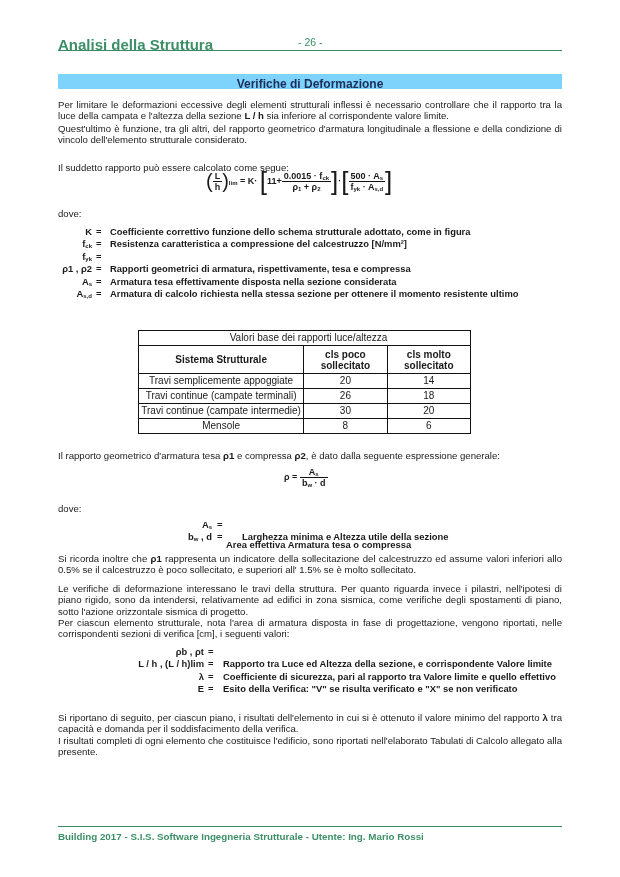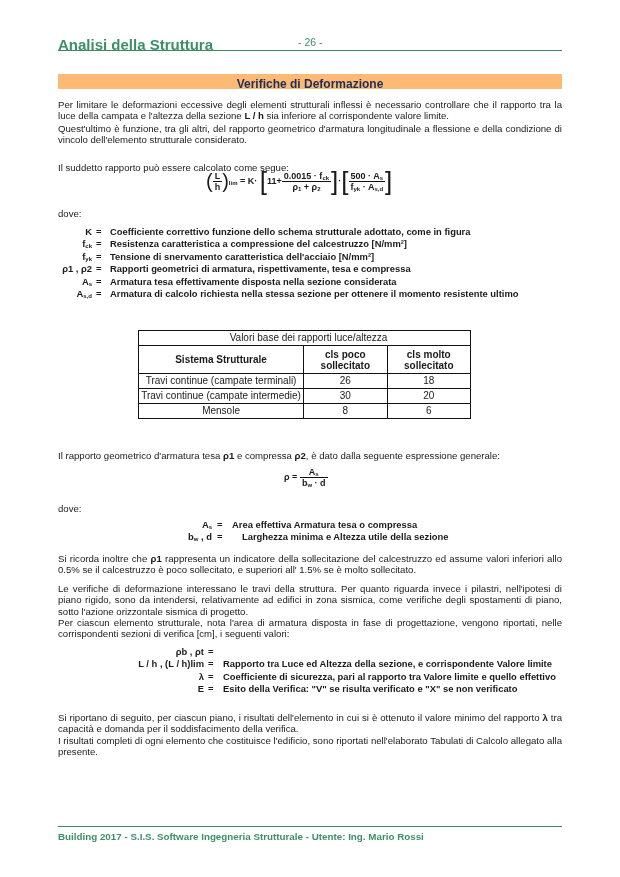--- a/index.html
+++ b/index.html
@@ -6,21 +6,21 @@
   body { width: 620px; height: 877px; position: relative; overflow: hidden;
          font-family: "Liberation Sans", sans-serif; color: #1a1a1a; }
   .page { position: absolute; left: 58px; top: 0; width: 504px; }
 
   .header { position: absolute; top: 36px; left: 0; width: 504px; height: 14px;
             border-bottom: 1px solid #3a8a64; }
   .header .left { position: absolute; left: 0; top: 0; font-size: 15px; font-weight: bold; color: #3d8f67; }
   .header .center { position: absolute; left: 240px; top: 0; font-size: 10.5px; color: #3d8f67; }
 
   .title-bar { position: absolute; top: 74px; left: 0; width: 504px; height: 15px;
-               background: #fdba74; text-align: center; }
+               background: #7dd3fc; text-align: center; }
   .title-bar span { font-size: 12px; font-weight: bold; color: #1d2e5a; line-height: 15px; }
 
   .p { position: absolute; left: 0; width: 504px; font-size: 9.6px; line-height: 11.4px; text-align: justify; }
   .p b { font-weight: bold; }
 
   .formula { position: absolute; font-family: "Liberation Sans", sans-serif; font-weight: bold; font-size: 9px; }
 
   .defs { position: absolute; left: 0; width: 504px; font-size: 9.4px; font-weight: bold; }
   .defs .row { height: 12.4px; line-height: 12.4px; position: relative; white-space: nowrap; }
   .defs .sym { position: absolute; text-align: right; }
@@ -84,21 +84,20 @@
       <span class="txt" style="left:52px;">Coefficiente correttivo funzione dello schema strutturale adottato, come in figura</span>
     </div>
     <div class="row">
       <span class="sym" style="right:470px;"><span>f</span><sub>ck</sub></span>
       <span class="eq" style="left:38px;">=</span>
       <span class="txt" style="left:52px;">Resistenza caratteristica a compressione del calcestruzzo [N/mm²]</span>
     </div>
     <div class="row">
       <span class="sym" style="right:470px;"><span>f</span><sub>yk</sub></span>
       <span class="eq" style="left:38px;">=</span>
-      <span class="txt" style="left:52px;">Tensione di snervamento caratteristica dell'acciaio [N/mm²]</span>
     </div>
     <div class="row">
       <span class="sym" style="right:470px;"><span>ρ1 , ρ2</span></span>
       <span class="eq" style="left:38px;">=</span>
       <span class="txt" style="left:52px;">Rapporti geometrici di armatura, rispettivamente, tesa e compressa</span>
     </div>
     <div class="row">
       <span class="sym" style="right:470px;"><span>A</span><sub>s</sub></span>
       <span class="eq" style="left:38px;">=</span>
       <span class="txt" style="left:52px;">Armatura tesa effettivamente disposta nella sezione considerata</span>
@@ -114,20 +113,25 @@
     <tbody>
         <tr>
           <td colspan="3" class="cap">Valori base dei rapporti luce/altezza</td>
         </tr>
     <tr>
       <th style="width:166px;">Sistema Strutturale</th>
       <th style="width:83px;">cls poco sollecitato</th>
       <th style="width:83px;">cls molto sollecitato</th>
     </tr>
     <tr>
+      <td>Travi semplicemente appoggiate</td>
+      <td>20</td>
+      <td>14</td>
+    </tr>
+    <tr>
       <td>Travi continue (campate terminali)</td>
       <td>26</td>
       <td>18</td>
     </tr>
     <tr>
       <td>Travi continue (campate intermedie)</td>
       <td>30</td>
       <td>20</td>
     </tr>
     <tr>
@@ -146,21 +150,21 @@
     <span>ρ</span> <span>=</span>
     <span class="frac"><span class="num"><span>A</span><sub>s</sub></span><span class="den"><span>b</span><sub>w</sub><span> · d</span></span></span>
   </div>
 
   <div class="p" style="top:503px;">dove:</div>
 
   <div class="defs" style="top:519px;">
     <div class="row">
       <span class="sym" style="right:350px;"><span>A</span><sub>s</sub></span>
       <span class="eq" style="left:159px;">=</span>
-      <span class="txt" style="left:174px;">Area effettiva Armatura tesa o compressa</span>
+      <span class="txt" style="left:168px;margin-top:20px;">Area effettiva Armatura tesa o compressa</span>
     </div>
     <div class="row">
       <span class="sym" style="right:350px;"><span>b</span><sub>w</sub><span> , d</span></span>
       <span class="eq" style="left:159px;">=</span>
       <span class="txt" style="left:184px;">Larghezza minima e Altezza utile della sezione</span>
     </div>
   </div>
 
   <div class="p" style="top:553px;">
     <span>Si ricorda inoltre che</span> <b>ρ1</b> <span>rappresenta un indicatore della sollecitazione del calcestruzzo ed assume valori inferiori allo 0.5% se il calcestruzzo è poco sollecitato, e superiori all' 1.5% se è molto sollecitato.</span>

